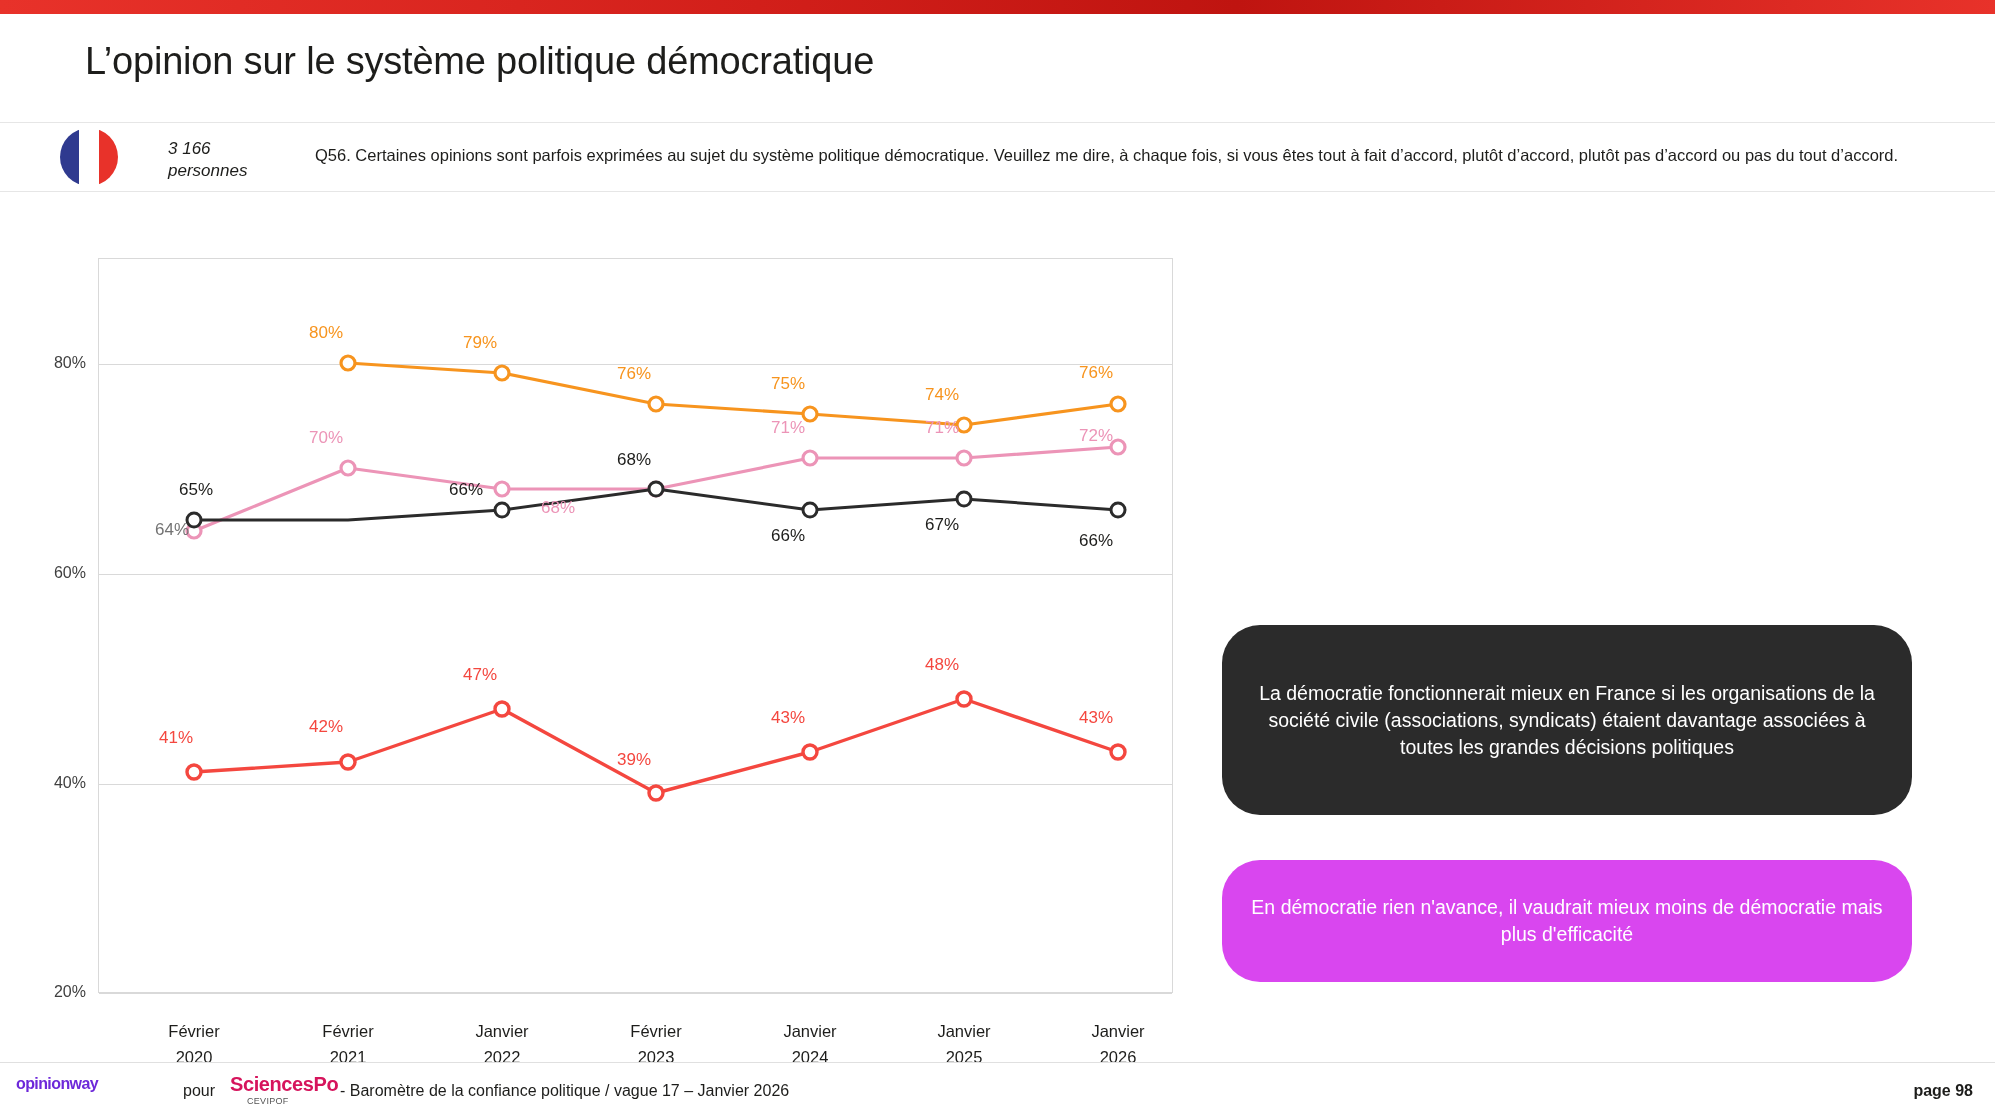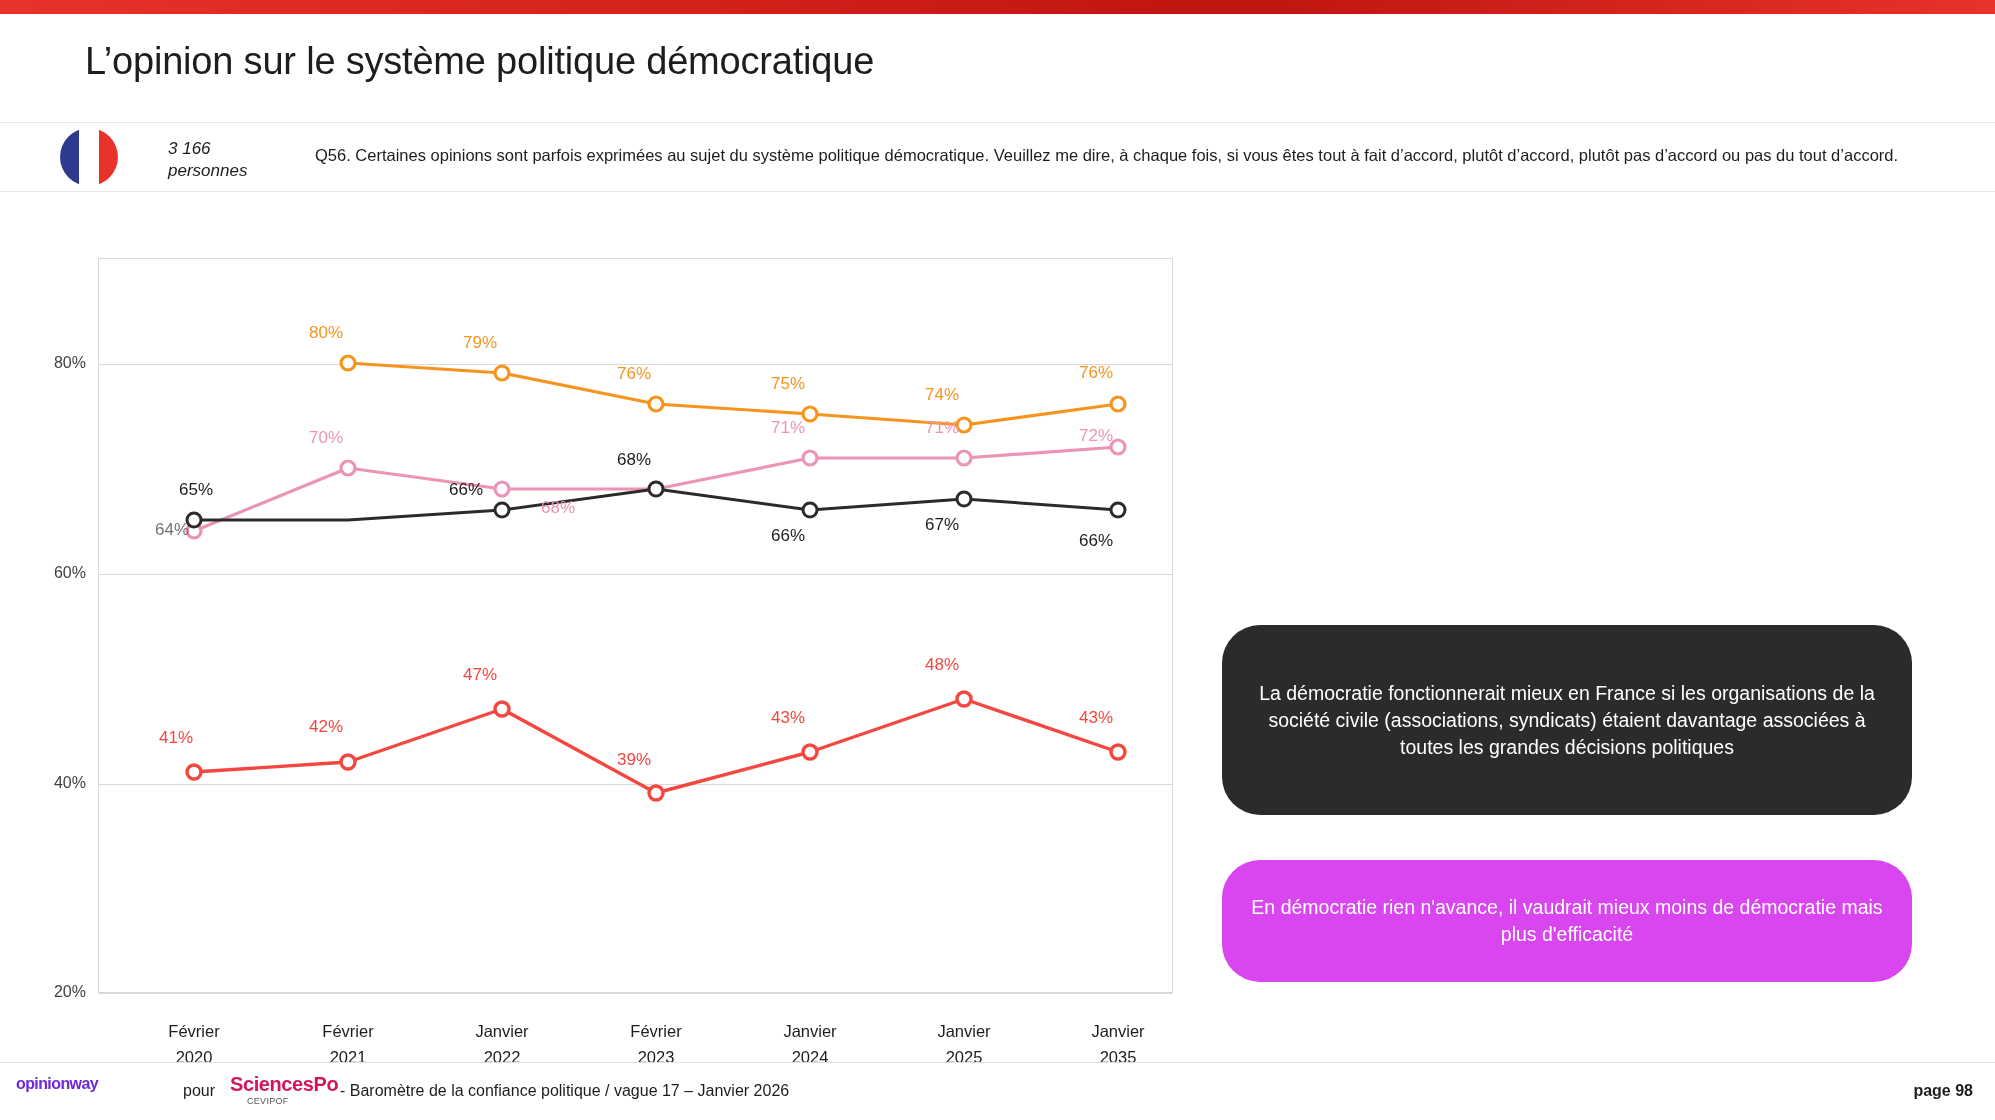--- a/index.html
+++ b/index.html
@@ -298,21 +298,21 @@
     <div class="xlab" style="left:637px; top:0;">
       <span>Janvier</span><br>
       <span>2024</span>
     </div>
     <div class="xlab" style="left:791px; top:0;">
       <span>Janvier</span><br>
       <span>2025</span>
     </div>
     <div class="xlab" style="left:945px; top:0;">
       <span>Janvier</span><br>
-      <span>2035</span>
+      <span>2026</span>
     </div>
   </div>
 
   <div class="pill" style="left:1222px; top:625px; width:690px; height:190px; background:#2B2B2B;">La démocratie fonctionnerait mieux en France si les organisations de la société civile (associations, syndicats) étaient davantage associées à toutes les grandes décisions politiques</div>
   <div class="pill" style="left:1222px; top:860px; width:690px; height:122px; background:#d946ef;">En démocratie rien n'avance, il vaudrait mieux moins de démocratie mais plus d'efficacité</div>
 
   <div class="footer-line"></div>
   <div class="brand">
     <span>opinionway</span>
   </div>

